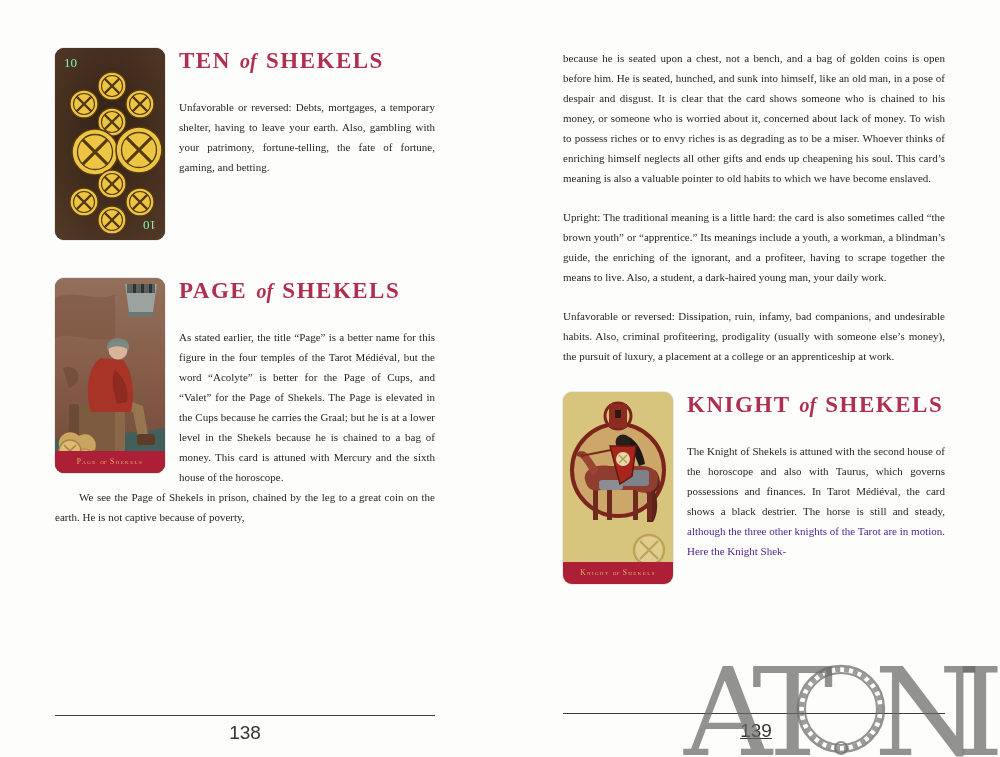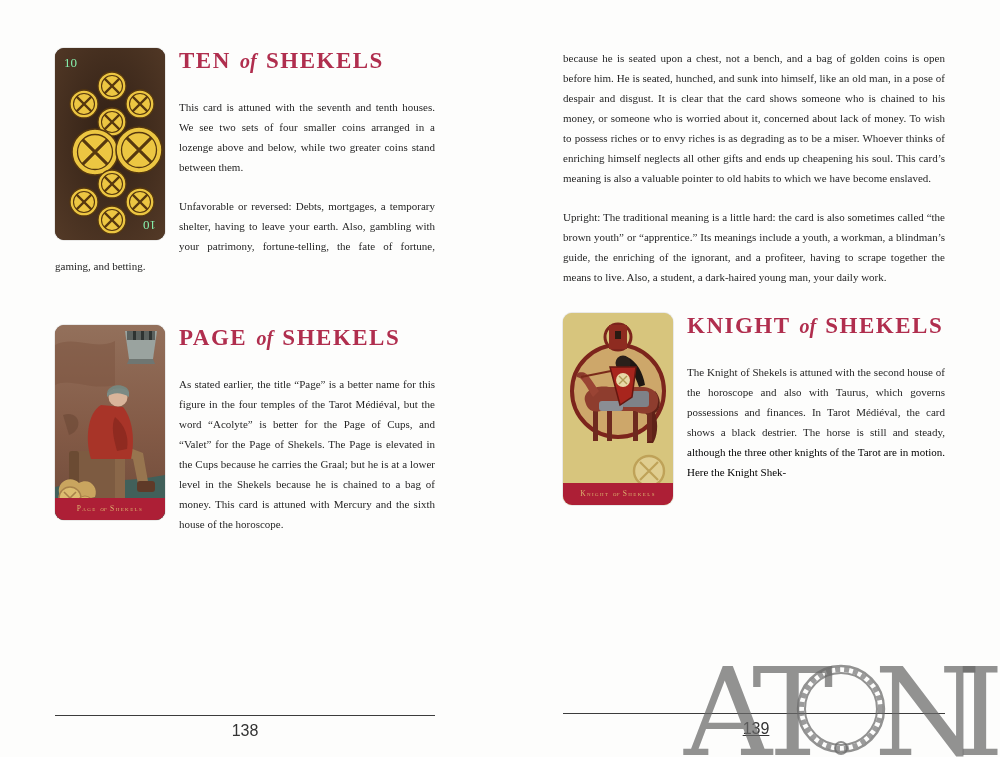--- a/index.html
+++ b/index.html
@@ -10,38 +10,38 @@
   .page-right{left:563px;width:382px;}
   .section{display:flow-root;}
   .sec-gap-left{margin-top:30px;}
   .sec-gap-right{margin-top:26px;}
   h2{margin:1px 0 24px 0;font-size:23px;font-weight:bold;color:#b02e4e;
      letter-spacing:1.5px;line-height:1.05;}
   h2 .of{font-style:italic;font-size:20px;letter-spacing:0;margin:0 2px;}
   p{margin:0 0 19px 0;font-size:11px;line-height:20px;text-align:justify;}
   p.tight{margin:0;}
   p.indent{margin:0;text-indent:24px;}
-  .faded{color:#000000;}
+  .faded{color:#4c1d95;}
   .card-float{float:left;width:110px;margin:0 14px 8px 0;border-radius:9px;
               overflow:hidden;position:relative;box-shadow:0 0 0 1px rgba(0,0,0,0.08);}
   .card-ten{height:192px;background:#3a251a;}
   .card-page{height:195px;background:#7c5745;}
   .card-knight{height:192px;background:#d7c57d;}
   .card-caption{position:absolute;left:0;right:0;bottom:0;height:22px;background:#ad1f36;
                 color:#dcb46e;font-size:7.5px;letter-spacing:1.4px;text-align:center;
                 line-height:22px;font-variant:small-caps;}
   .card-caption .of{font-style:italic;letter-spacing:0;}
   .corner-num{position:absolute;font-size:13px;color:#86efac;line-height:1;}
   .corner-top{top:8px;left:9px;}
   .corner-bottom{bottom:8px;right:9px;transform:rotate(180deg);}
   .rule{position:absolute;height:1px;background:#3c3c3c;}
   .rule-left{left:55px;top:715px;width:380px;}
   .rule-right{left:563px;top:713px;width:382px;}
   .pagenum{position:absolute;width:380px;text-align:center;top:722px;
-           font-family:"Liberation Sans","DejaVu Sans",sans-serif;font-size:16px;color:#333;}
+           font-family:"Liberation Sans","DejaVu Sans",sans-serif;font-size:19px;color:#333;}
   .pagenum-left{left:55px;}
   .pagenum-right{left:565px;width:382px;top:720px;text-decoration:underline;}
   .watermark{position:absolute;left:0;top:0;width:1000px;height:757px;pointer-events:none;}
   .wm-letter{position:absolute;font-family:"DejaVu Serif","Liberation Serif",serif;
              font-size:122px;line-height:1;color:rgba(104,104,104,0.72);}
   .wm-ring{position:absolute;}
 </style>
 </head>
 <body>
 
@@ -111,21 +111,20 @@
           <g transform="translate(57,172)">
               <circle r="14" fill="#ecc642" stroke="#56380f" stroke-width="1.3"></circle>
               <circle r="10.5" fill="none" stroke="#56380f" stroke-width="1.1"></circle>
               <path d="M-7.4,-7.4L7.4,7.4M-7.4,7.4L7.4,-7.4" stroke="#56380f" stroke-width="2.2"></path>
             </g>
         </svg>
         <span class="corner-num corner-top">10</span>
         <span class="corner-num corner-bottom">10</span>
       </div>
       <h2><span>TEN</span> <span class="of">of</span> <span>SHEKELS</span></h2>
-      <p>This card is attuned with the seventh and tenth houses. We see two sets of four smaller coins arranged in a lozenge above and below, while two greater coins stand between them.</p>
       <p>Unfavorable or reversed: Debts, mortgages, a temporary shelter, having to leave your earth. Also, gambling with your patrimony, fortune-telling, the fate of fortune, gaming, and betting.</p>
     </div>
 
     <div class="section sec-gap-left">
       <div class="card-float card-page">
         <svg width="110" height="195" viewBox="0 0 110 195">
           <defs>
             <linearGradient id="wall" x1="0" y1="0" x2="0" y2="1">
               <stop offset="0%" stop-color="#93705b"></stop>
               <stop offset="55%" stop-color="#835a46"></stop>
@@ -161,26 +160,28 @@
           <path d="M46,80 C32,88 30,116 36,134 L76,134 C80,116 78,94 68,82 Z" fill="#a83428"></path>
           <path d="M60,92 C70,100 74,112 72,124 L62,126 C58,112 56,100 60,92 Z" fill="#8f2a20"></path>
           <circle cx="63" cy="72" r="9.5" fill="#d9b49a"></circle>
           <path d="M52,68 C54,58 72,58 74,67 C68,63 58,63 52,68 Z" fill="#77867e"></path>
           <path d="M52,68 C58,62 70,62 74,67 L74,72 C66,67 58,67 52,72 Z" fill="#7b8a84"></path>
         </svg>
         <div class="card-caption"><span>Page</span> <span class="of">of</span> <span>Shekels</span></div>
       </div>
       <h2><span>PAGE</span> <span class="of">of</span> <span>SHEKELS</span></h2>
       <p class="tight">As stated earlier, the title “Page” is a better name for this figure in the four temples of the Tarot Médiéval, but the word “Acolyte” is better for the Page of Cups, and “Valet” for the Page of Shekels. The Page is elevated in the Cups because he carries the Graal; but he is at a lower level in the Shekels because he is chained to a bag of money. This card is attuned with Mercury and the sixth house of the horoscope.</p>
+      <p class="indent">We see the Page of Shekels in prison, chained by the leg to a great coin on the earth. He is not captive because of poverty,</p>
     </div>
   </div>
 
   <div class="page page-right">
     <p>because he is seated upon a chest, not a bench, and a bag of golden coins is open before him. He is seated, hunched, and sunk into himself, like an old man, in a pose of despair and disgust. It is clear that the card shows someone who is chained to his money, or someone who is worried about it, concerned about lack of money. To wish to possess riches or to envy riches is as degrading as to be a miser. Whoever thinks of enriching himself neglects all other gifts and ends up cheapening his soul. This card’s meaning is also a valuable pointer to old habits to which we have become enslaved.</p>
     <p>Upright: The traditional meaning is a little hard: the card is also sometimes called “the brown youth” or “apprentice.” Its meanings include a youth, a workman, a blindman’s guide, the enriching of the ignorant, and a profiteer, having to scrape together the means to live. Also, a student, a dark-haired young man, your daily work.</p>
+    <p>Unfavorable or reversed: Dissipation, ruin, infamy, bad companions, and undesirable habits. Also, criminal profiteering, prodigality (usually with someone else’s money), the pursuit of luxury, a placement at a college or an apprenticeship at work.</p>
 
     <div class="section sec-gap-right">
       <div class="card-float card-knight">
         <svg width="110" height="192" viewBox="0 0 110 192">
           <rect width="110" height="192" fill="#d7c57d"></rect>
 
           <circle cx="55" cy="78" r="46" fill="#cda76a" stroke="#7c241c" stroke-width="4"></circle>
 
           <circle cx="55" cy="24" r="13" fill="none" stroke="#7c241c" stroke-width="3"></circle>
           <rect x="46" y="12" width="18" height="24" fill="#8e2b20"></rect>

